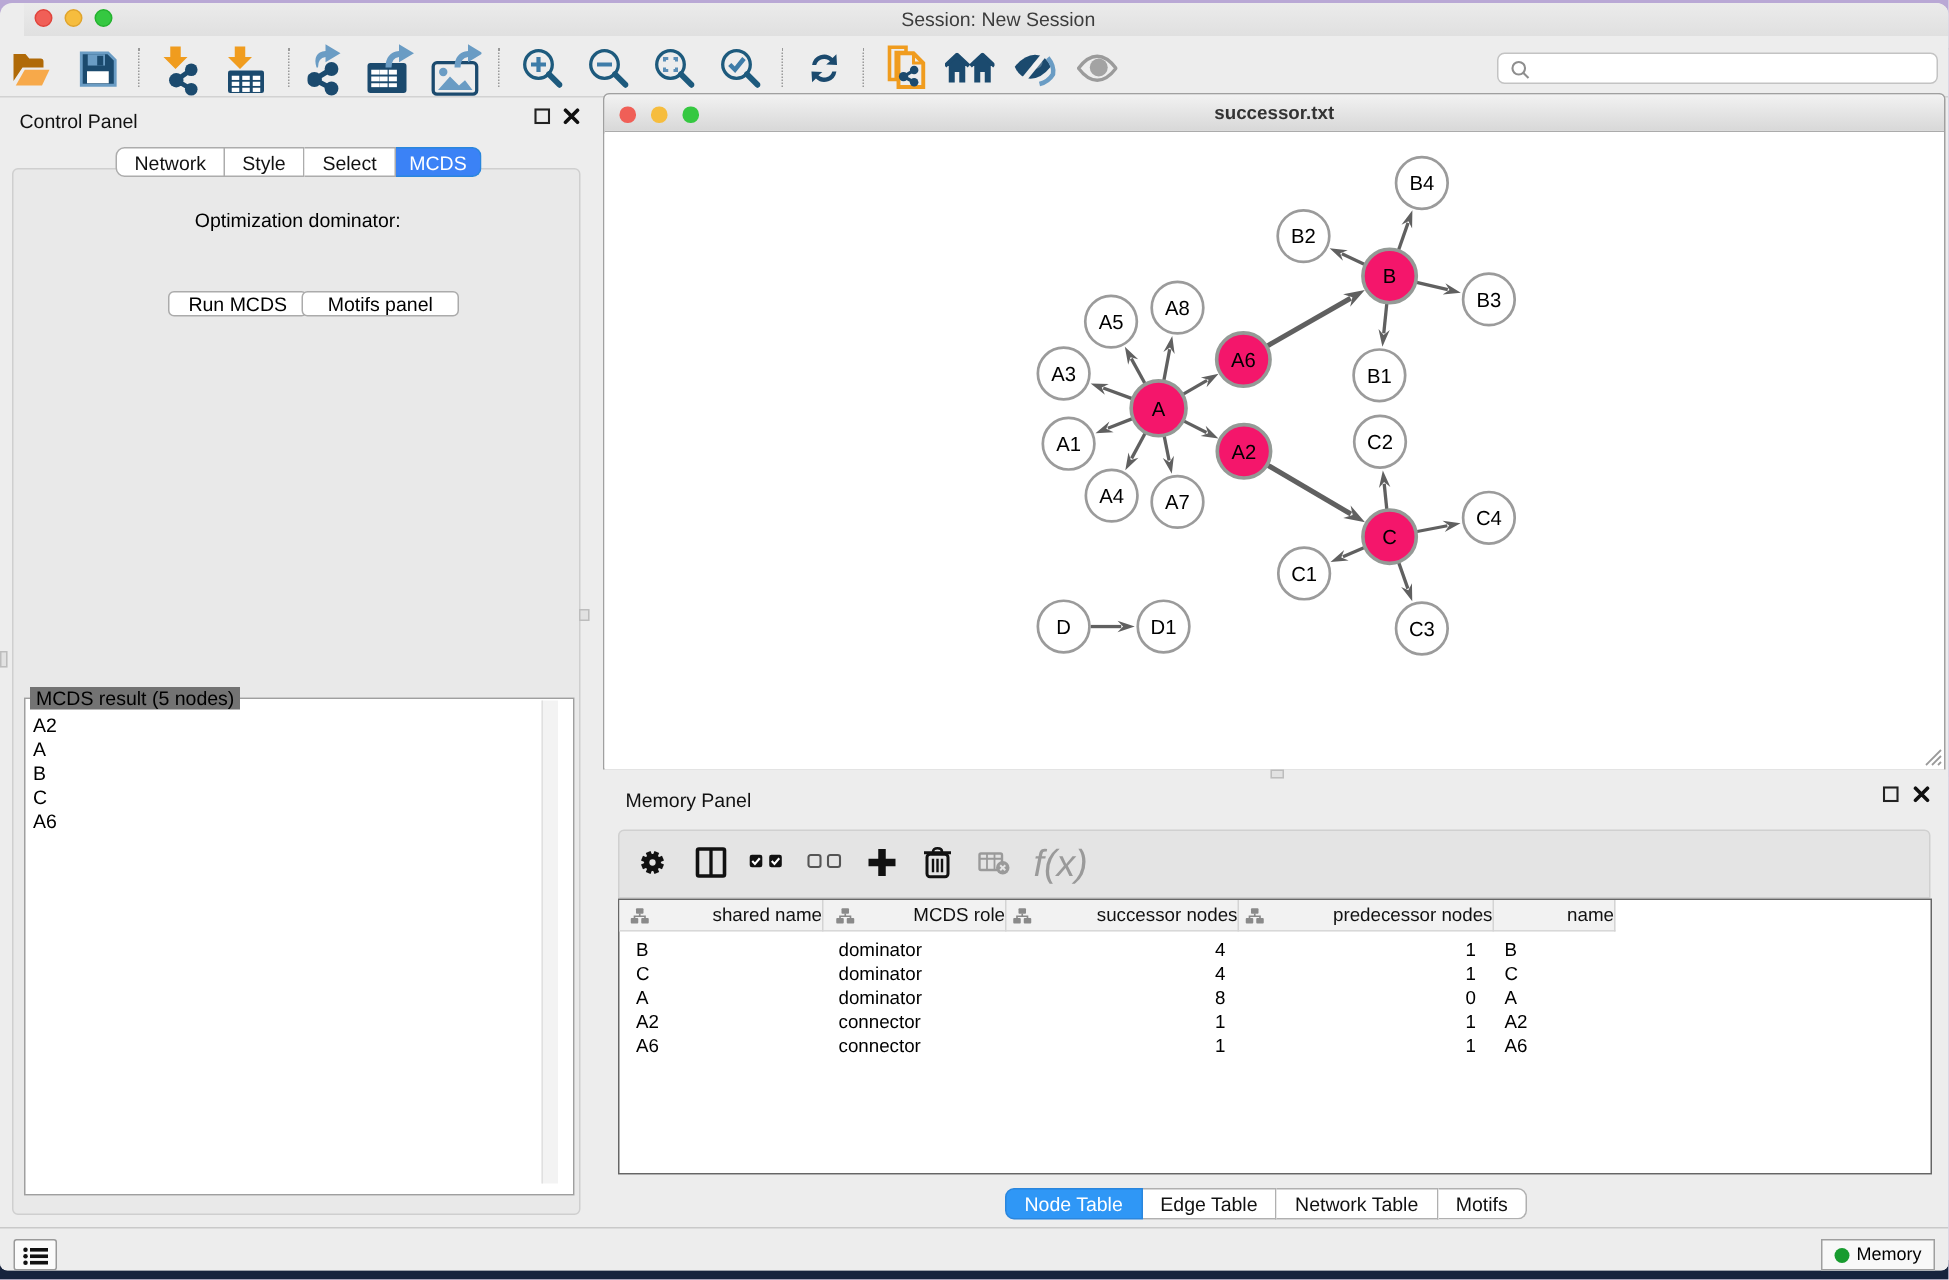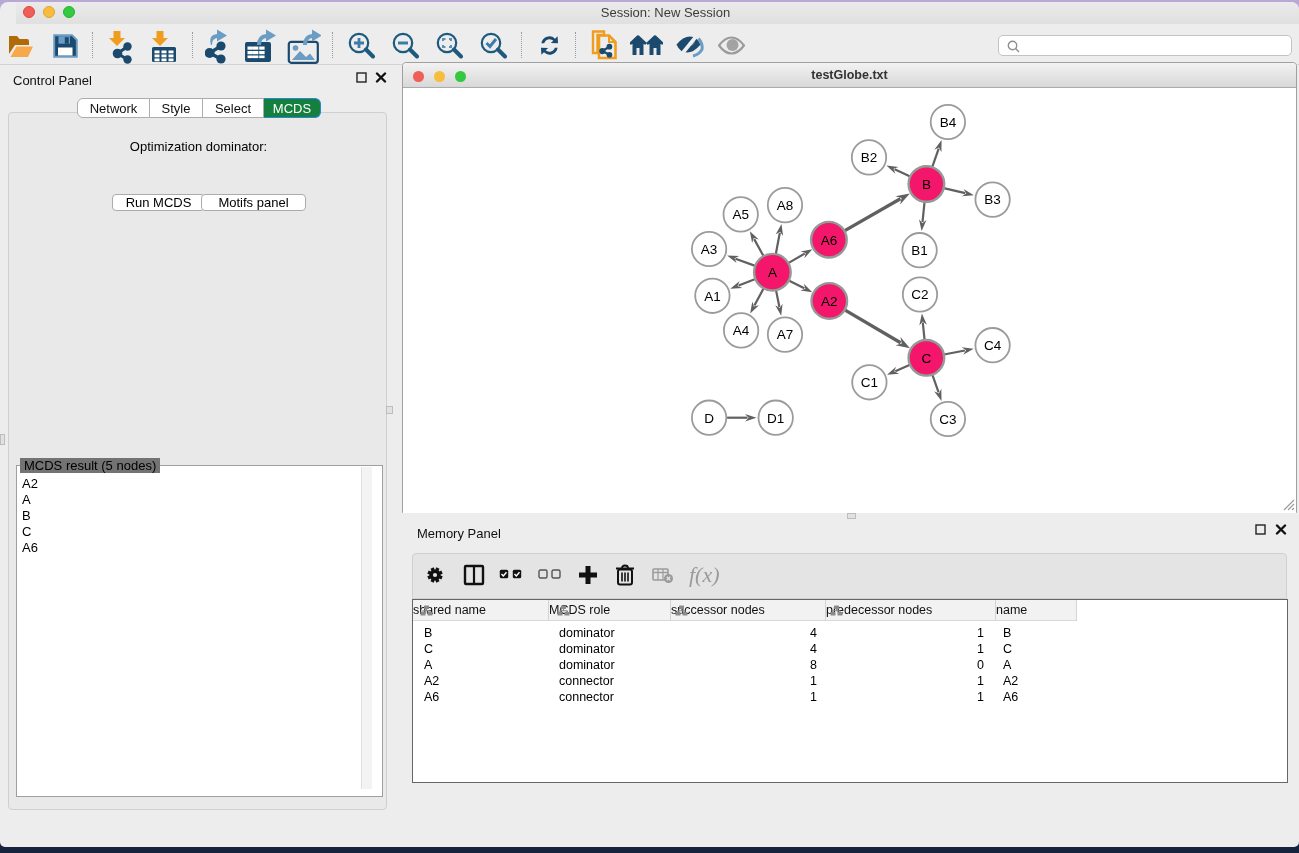--- a/index.html
+++ b/index.html
@@ -16,21 +16,21 @@
 .tbi{position:absolute}
 #search{position:absolute;left:998px;top:11px;width:294px;height:21px;background:#fff;border:1px solid #c3c3c3;border-radius:5px}
 
 #cpanel{position:absolute;left:0;top:64px;width:397px;height:752px;background:#ededed}
 #cptitle{position:absolute;left:13px;top:7px;font-size:13px;color:#111}
 #cpbox{position:absolute;left:8px;top:46px;width:379px;height:698px;background:#e9e9e9;border:1px solid #cfcfcf;border-radius:4px}
 #tabs{position:absolute;left:77px;top:32px;height:20px;display:flex;z-index:3}
 .tab{height:20px;line-height:19px;font-size:13px;background:#fff;border:1px solid #acacac;border-left:none;text-align:center;color:#111}
 .tab:first-child{border-left:1px solid #acacac;border-radius:6px 0 0 6px}
 .tab:last-child{border-radius:0 6px 6px 0}
-.tab.sel{background:#15803d;color:#fff;border-color:#2a86dd}
+.tab.sel{background:#3b82f6;color:#fff;border-color:#2a86dd}
 #optlab{position:absolute;left:0;top:73px;width:100%;text-align:center;font-size:13px;color:#000}
 #combo{position:absolute;left:43px;top:95px;width:311px;height:19px;background:#fff;border:1px solid #ababab;border-radius:4px;font-size:13px;line-height:17px;padding-left:12px;color:#000}
 #combobtn{position:absolute;right:-1px;top:-1px;width:18px;height:19px;border-radius:0 4px 4px 0;background:linear-gradient(#4da3fc,#1d6ff0)}
 .btn{position:absolute;height:17px;background:#fff;border:1px solid #ababab;border-radius:4px;font-size:13px;text-align:center;color:#000;line-height:15px}
 
 #mcdsgrp{position:absolute;left:16px;top:392px;width:367px;height:333px}
 #mcdsborder{position:absolute;left:0;top:7px;width:100%;height:332px;border:1px solid #9f9f9f;background:#fff}
 #mcdslab{position:absolute;left:4px;top:0;background:#737373;padding:0 4px;font-size:13px;color:#000;z-index:2}
 #mcdslist{position:absolute;left:6px;top:18px;width:350px;font-size:13px;line-height:16px;color:#000;z-index:1}
 #mcdsscroll{position:absolute;right:11px;top:9px;;width:11px;height:322px;background:#f3f3f3;border-left:1px solid #e0e0e0}
@@ -39,21 +39,21 @@
 #nettitle{position:absolute;left:0;top:0;width:100%;height:25px;background:linear-gradient(#f2f2f2,#d8d8d8);border-bottom:1px solid #ababab;border-radius:4px 4px 0 0}
 #netname{position:absolute;width:100%;text-align:center;line-height:25px;font-size:12.5px;font-weight:bold;color:#333}
 .tls{position:absolute;top:8px;width:10.5px;height:10.5px;border-radius:50%}
 #canvas{position:absolute;left:0;top:26px;width:893px;height:424px;background:#fff}
 
 #tpanel{position:absolute;left:397px;top:516px;width:902px;height:300px;background:#ededed}
 #tptitle{position:absolute;left:20px;top:8px;font-size:13px;color:#111}
 #tptools{position:absolute;left:15px;top:35px;width:875px;height:46px;background:#e4e4e4;border:1px solid #d0d0d0;border-radius:4px 4px 0 0}
 #ttable{position:absolute;left:15px;top:81px;width:876px;height:184px;background:#fff;border:1px solid #666}
 #thead{position:absolute;left:0;top:0;width:664px;height:21px;background:#f2f2f2;border-bottom:1px solid #d8d8d8;font-size:12.5px;color:#111}
-.hcol{position:absolute;top:0;height:21px;line-height:21px;text-align:left;border-right:1px solid #d4d4d4}
+.hcol{position:absolute;top:0;height:21px;line-height:21px;text-align:right;border-right:1px solid #d4d4d4}
 .trow{position:absolute;font-size:12.5px;color:#000;height:16px;line-height:16px}
 #ttabs{position:absolute;left:273px;top:274px;height:21px;display:flex}
 .ttab{height:21px;line-height:20px;font-size:13px;background:#fff;border:1px solid #b0b0b0;border-left:none;padding:0 12px;color:#111}
 .ttab:first-child{border-left:1px solid #b0b0b0;border-radius:6px 0 0 6px}
 .ttab:last-child{border-radius:0 6px 6px 0}
 .ttab.sel{background:#2f97f6;color:#fff;border-color:#2a86dd}
 
 #statusbar{position:absolute;left:0;top:816px;width:1299px;height:29px;background:#ededed;border-top:1px solid #c9c9c9}
 #listbtn{position:absolute;left:9px;top:7px;width:29px;height:21px;background:#fbfbfb;border:1px solid #9a9a9a;border-radius:2px}
 #membtn{position:absolute;right:9px;top:7px;width:76px;height:21px;background:#f8f8f8;border:1px solid #9f9f9f;font-size:12px;line-height:19px;text-align:right;padding-right:8px;color:#000}
@@ -230,21 +230,21 @@
       <div id="mcdslab">MCDS result (5 nodes)</div>
       <div id="mcdslist">A2<br>A<br>B<br>C<br>A6</div>
       <div id="mcdsscroll"></div>
     </div>
   </div>
   <div id="netwin">
     <div id="nettitle">
       <div class="tls" style="left:10px;background:#f05f57"></div>
       <div class="tls" style="left:31px;background:#f6bd3e"></div>
       <div class="tls" style="left:52px;background:#35c841"></div>
-      <div id="netname">testGlobe.txt</div>
+      <div id="netname">successor.txt</div>
     </div>
     <div id="canvas">
         <svg width="894" height="423" viewBox="0 0 894 423" style="position:absolute;left:0;top:0">
 <line x1="352.4" y1="189.9" x2="335.6" y2="196.5" stroke="#606060" stroke-width="2.2"></line>
 <polygon points="327.3,199.8 336.6,192.0 334.5,196.9 339.4,199.1" fill="#606060"></polygon>
 <line x1="352.2" y1="176.9" x2="332.5" y2="169.7" stroke="#606060" stroke-width="2.2"></line>
 <polygon points="324.1,166.6 336.2,167.0 331.5,169.3 333.6,174.1" fill="#606060"></polygon>
 <line x1="360.7" y1="199.3" x2="351.4" y2="216.6" stroke="#606060" stroke-width="2.2"></line>
 <polygon points="347.2,224.5 349.3,212.6 350.9,217.6 356.0,216.2" fill="#606060"></polygon>
 <line x1="360.6" y1="167.2" x2="351.2" y2="150.1" stroke="#606060" stroke-width="2.2"></line>
@@ -382,21 +382,21 @@
           <line x1="14" y1="9.5" x2="14" y2="18.5" stroke="#111" stroke-width="1.6"></line>
         </svg>
 <svg style="position:absolute;left:239px;top:11px" width="22" height="20" viewBox="0 0 22 20">
           <rect x="1" y="4" width="15" height="11" rx="1" fill="none" stroke="#9a9a9a" stroke-width="1.6"></rect>
           <line x1="1" y1="7.5" x2="16" y2="7.5" stroke="#9a9a9a" stroke-width="1.4"></line>
           <line x1="6" y1="4" x2="6" y2="15" stroke="#9a9a9a" stroke-width="1.2"></line>
           <line x1="11" y1="4" x2="11" y2="15" stroke="#9a9a9a" stroke-width="1.2"></line>
           <circle cx="16.5" cy="13.5" r="4.5" fill="#9a9a9a"></circle>
           <path d="M14.8 11.8 L18.2 15.2 M18.2 11.8 L14.8 15.2" stroke="#e4e4e4" stroke-width="1.3"></path>
         </svg>
-<div style="position:absolute;left:276px;top:8px;font-family:Liberation Serif, serif;font-style:italic;font-size:22px;color:#9a9a9a">f(x)</div>
+<div style="position:absolute;left:276px;top:8px;font-family:Liberation Sans, sans-serif;font-style:italic;font-size:25px;color:#9a9a9a">f(x)</div>
       </div>
     <div id="ttable">
       <div id="thead">
         <div class="hcol" style="left:0;width:136px;padding-left:0">shared name</div>
         <div class="hcol" style="left:136px;width:122px">MCDS role</div>
         <div class="hcol" style="left:258px;width:155px">successor nodes</div>
         <div class="hcol" style="left:413px;width:170px">predecessor nodes</div>
         <div class="hcol" style="left:583px;width:81px;border-right:1px solid #d4d4d4">name</div>
         <svg style="position:absolute;left:7px;top:5px" width="13" height="11" viewBox="0 0 13 11" fill="#8a8a8a">
             <rect x="4" y="0.5" width="5" height="3.6" rx="0.6"></rect>
@@ -442,17 +442,38 @@
 <div class="trow" style="left:146px;top:73.2px;width:110px">connector</div>
 <div class="trow" style="left:300px;top:73.2px;width:104px;text-align:right">1</div>
 <div class="trow" style="left:460px;top:73.2px;width:111px;text-align:right">1</div>
 <div class="trow" style="left:590px;top:73.2px;width:70px">A2</div>
 <div class="trow" style="left:11px;top:89.3px;width:120px">A6</div>
 <div class="trow" style="left:146px;top:89.3px;width:110px">connector</div>
 <div class="trow" style="left:300px;top:89.3px;width:104px;text-align:right">1</div>
 <div class="trow" style="left:460px;top:89.3px;width:111px;text-align:right">1</div>
 <div class="trow" style="left:590px;top:89.3px;width:70px">A6</div>
     </div>
+    <div id="ttabs">
+        <div class="ttab sel">Node Table</div>
+        <div class="ttab">Edge Table</div>
+        <div class="ttab">Network Table</div>
+        <div class="ttab">Motifs</div>
+      </div>
+  </div>
+  <div id="statusbar">
+    <div id="listbtn">
+        <svg style="position:absolute;left:5px;top:4px" width="18" height="13" viewBox="0 0 18 13">
+          <g fill="#111">
+            <circle cx="2" cy="2.2" r="1.5"></circle>
+            <circle cx="2" cy="6.5" r="1.5"></circle>
+            <circle cx="2" cy="10.8" r="1.5"></circle>
+            <rect x="5" y="1" width="12" height="2.4"></rect>
+            <rect x="5" y="5.3" width="12" height="2.4"></rect>
+            <rect x="5" y="9.6" width="12" height="2.4"></rect>
+          </g>
+        </svg>
+      </div>
+    <div id="membtn"><div id="memdot"></div>Memory</div>
   </div>
 <div style="position:absolute;left:386px;top:404px;width:7px;height:8px;background:#e2e2e2;border:1px solid #bdbdbd;z-index:5"></div>
     <div style="position:absolute;left:0px;top:432px;width:5px;height:11px;background:#e2e2e2;border:1px solid #bdbdbd;z-index:5"></div>
     <div style="position:absolute;left:847px;top:511px;width:9px;height:6px;background:#e2e2e2;border:1px solid #bdbdbd;z-index:5"></div>
   </div>
 
 </body></html>

